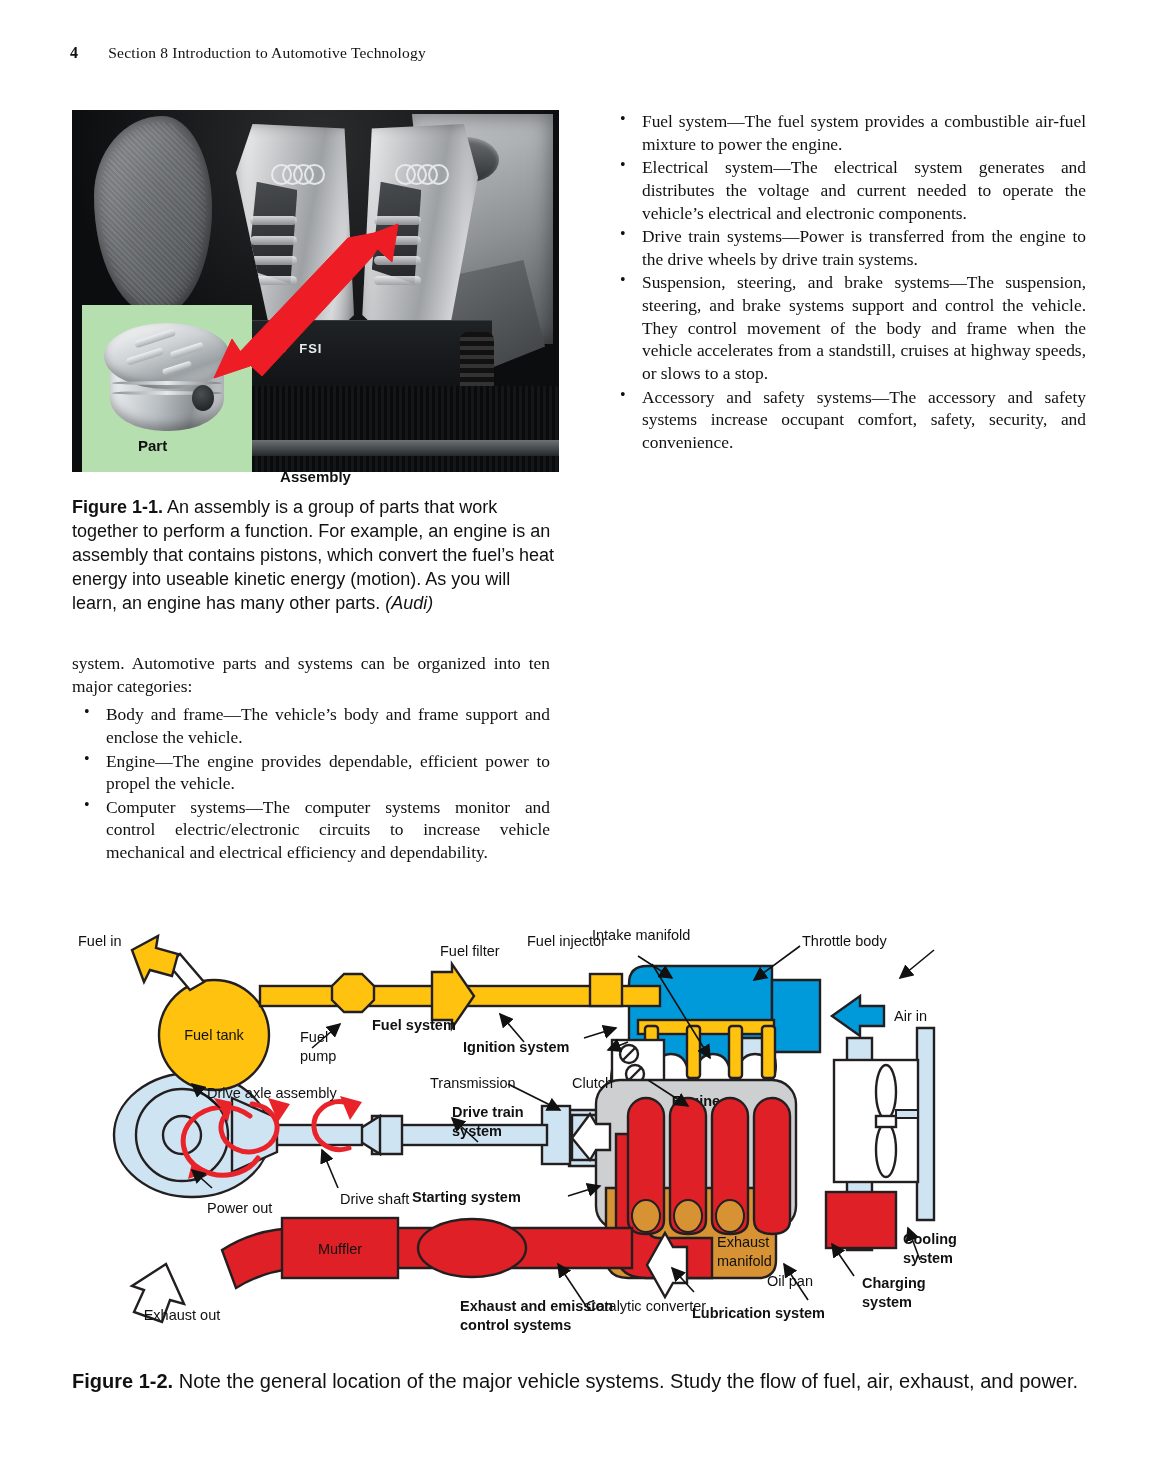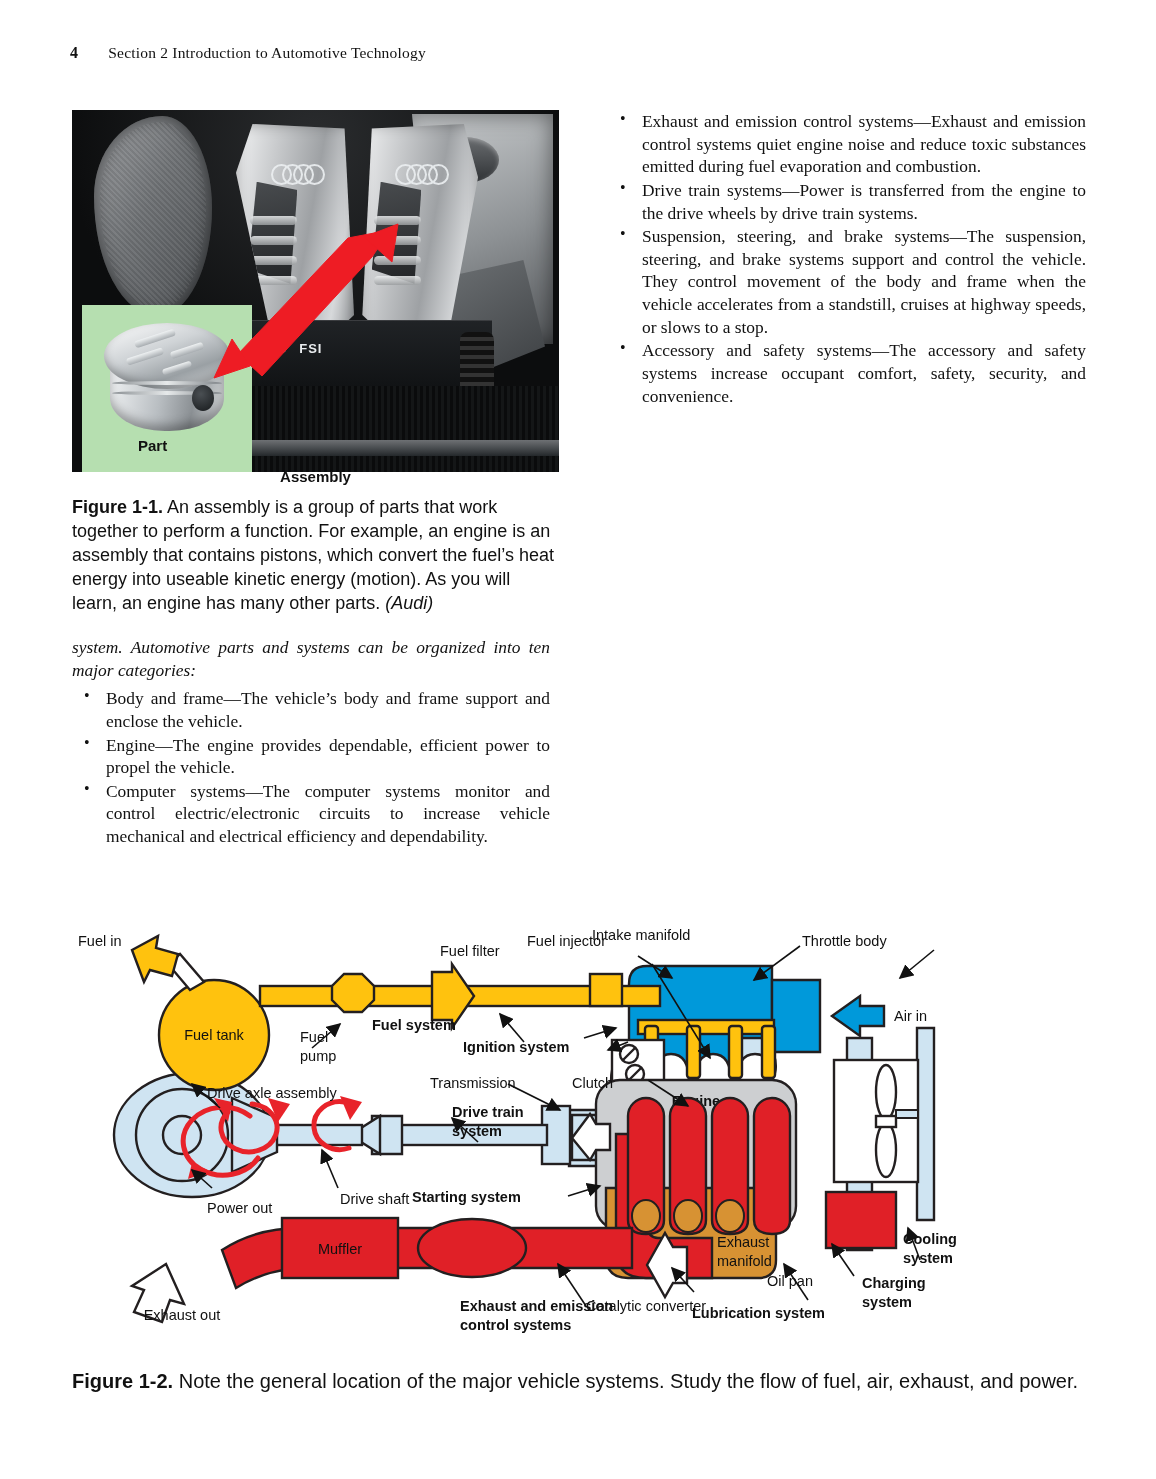--- a/index.html
+++ b/index.html
@@ -13,21 +13,21 @@
   .runhead .ttl{}
 
   
   .col{position:absolute;width:478px;font-size:17.4px;line-height:1.30;text-align:justify;}
   .colL{left:72px;}
   .colR{left:608px;top:110px;}
 
   ul.bl{list-style:none;margin:0;padding:0;}
   ul.bl li{position:relative;padding-left:34px;margin-bottom:1px;text-align:justify;}
   ul.bl li:before{content:"\2022";position:absolute;left:12px;top:-1px;font-size:16px;}
-  .tightp{margin:0 0 6px 0;text-align:justify;font-style:italic;}
+  .tightp{margin:16px 0 6px 0;text-align:justify;}
 
   
   .fig1{position:absolute;left:72px;top:110px;width:487px;height:362px;
         background:#0a0a0a;overflow:hidden;}
   .engbay{position:absolute;inset:0;
     background:
       radial-gradient(circle at 50% 8%, #2a2c2e 0%, #0c0d0e 60%),
       #0b0c0d;}
   
   .cowlL{position:absolute;left:22px;top:6px;width:118px;height:200px;border-radius:58% 42% 46% 54%/40% 46% 54% 60%;
@@ -109,21 +109,21 @@
   .fig2 svg{display:block;}
   text{font-family:"Liberation Sans",sans-serif;}
   .lt{font-size:14.5px;fill:#111;}
   .ltb{font-size:14.5px;fill:#111;font-weight:bold;}
 </style>
 </head>
 <body>
 
 <div class="runhead">
   <span class="pg">4</span>
-  <span class="sec">Section 2</span>
+  <span class="sec">Section 8</span>
   <span class="ttl">Introduction to Automotive Technology</span>
 </div>
 
 <div class="fig1">
   <div class="engbay"></div>
   <div class="cowlL"></div>
   <div class="cowlR"></div>
   <div class="cowlRdark"></div>
 
   <div class="plenum p1">
@@ -197,21 +197,22 @@
   <p class="tightp">system. Automotive parts and systems can be organized into ten major categories:</p>
   <ul class="bl">
     <li>Body and frame—The vehicle’s body and frame support and enclose the vehicle.</li>
     <li>Engine—The engine provides dependable, efficient power to propel the vehicle.</li>
     <li>Computer systems—The computer systems monitor and control electric/electronic circuits to increase vehicle mechanical and electrical efficiency and dependability.</li>
   </ul>
 </div>
 
 <div class="col colR">
   <ul class="bl">
-    <li>Exhaust and emission control systems—Exhaust and emission control systems quiet engine noise and reduce toxic substances emitted during fuel evaporation and combustion.</li>
+    <li>Fuel system—The fuel system provides a combustible air-fuel mixture to power the engine.</li>
+    <li>Electrical system—The electrical system generates and distributes the voltage and current needed to operate the vehicle’s electrical and electronic components.</li>
     <li>Drive train systems—Power is transferred from the engine to the drive wheels by drive train systems.</li>
     <li>Suspension, steering, and brake systems—The suspension, steering, and brake systems support and control the vehicle. They control movement of the body and frame when the vehicle accelerates from a standstill, cruises at highway speeds, or slows to a stop.</li>
     <li>Accessory and safety systems—The accessory and safety systems increase occupant comfort, safety, security, and convenience.</li>
   </ul>
 </div>
 
 <div class="fig2">
 <svg width="1010" height="440" viewBox="0 0 1010 440">
   <defs>
     <marker id="ah" markerWidth="9" markerHeight="9" refX="8" refY="4.5" orient="auto">

